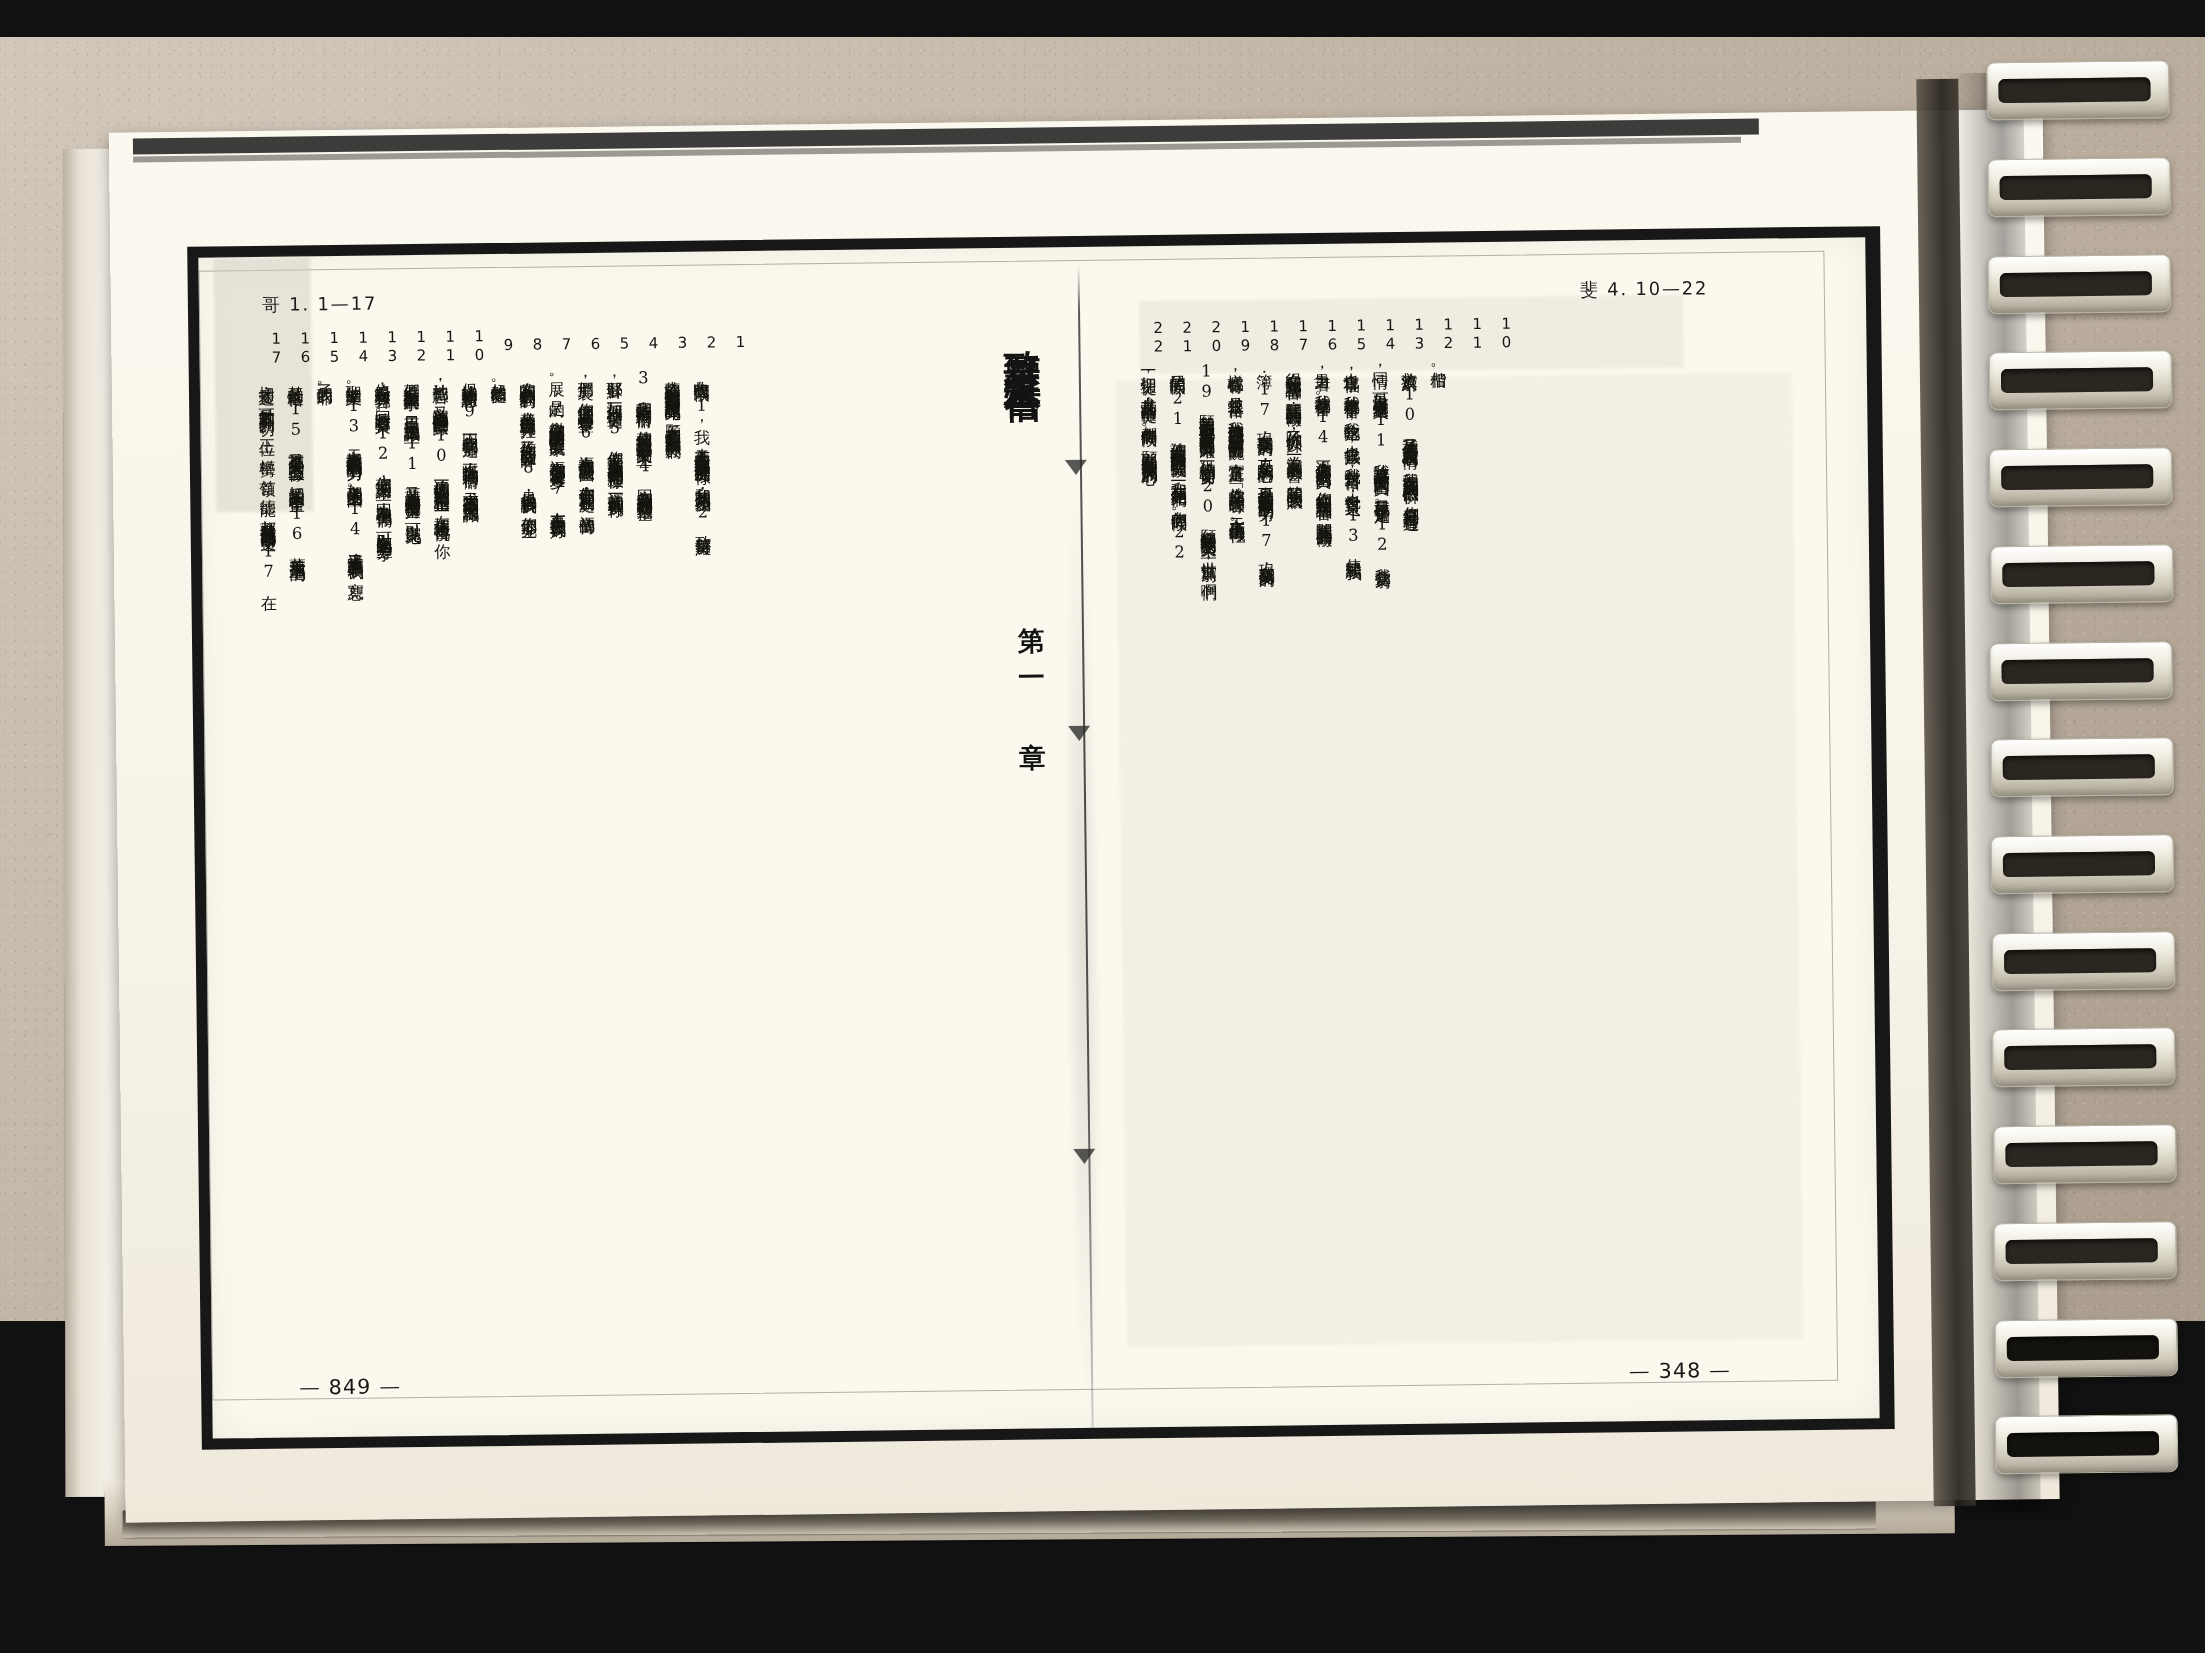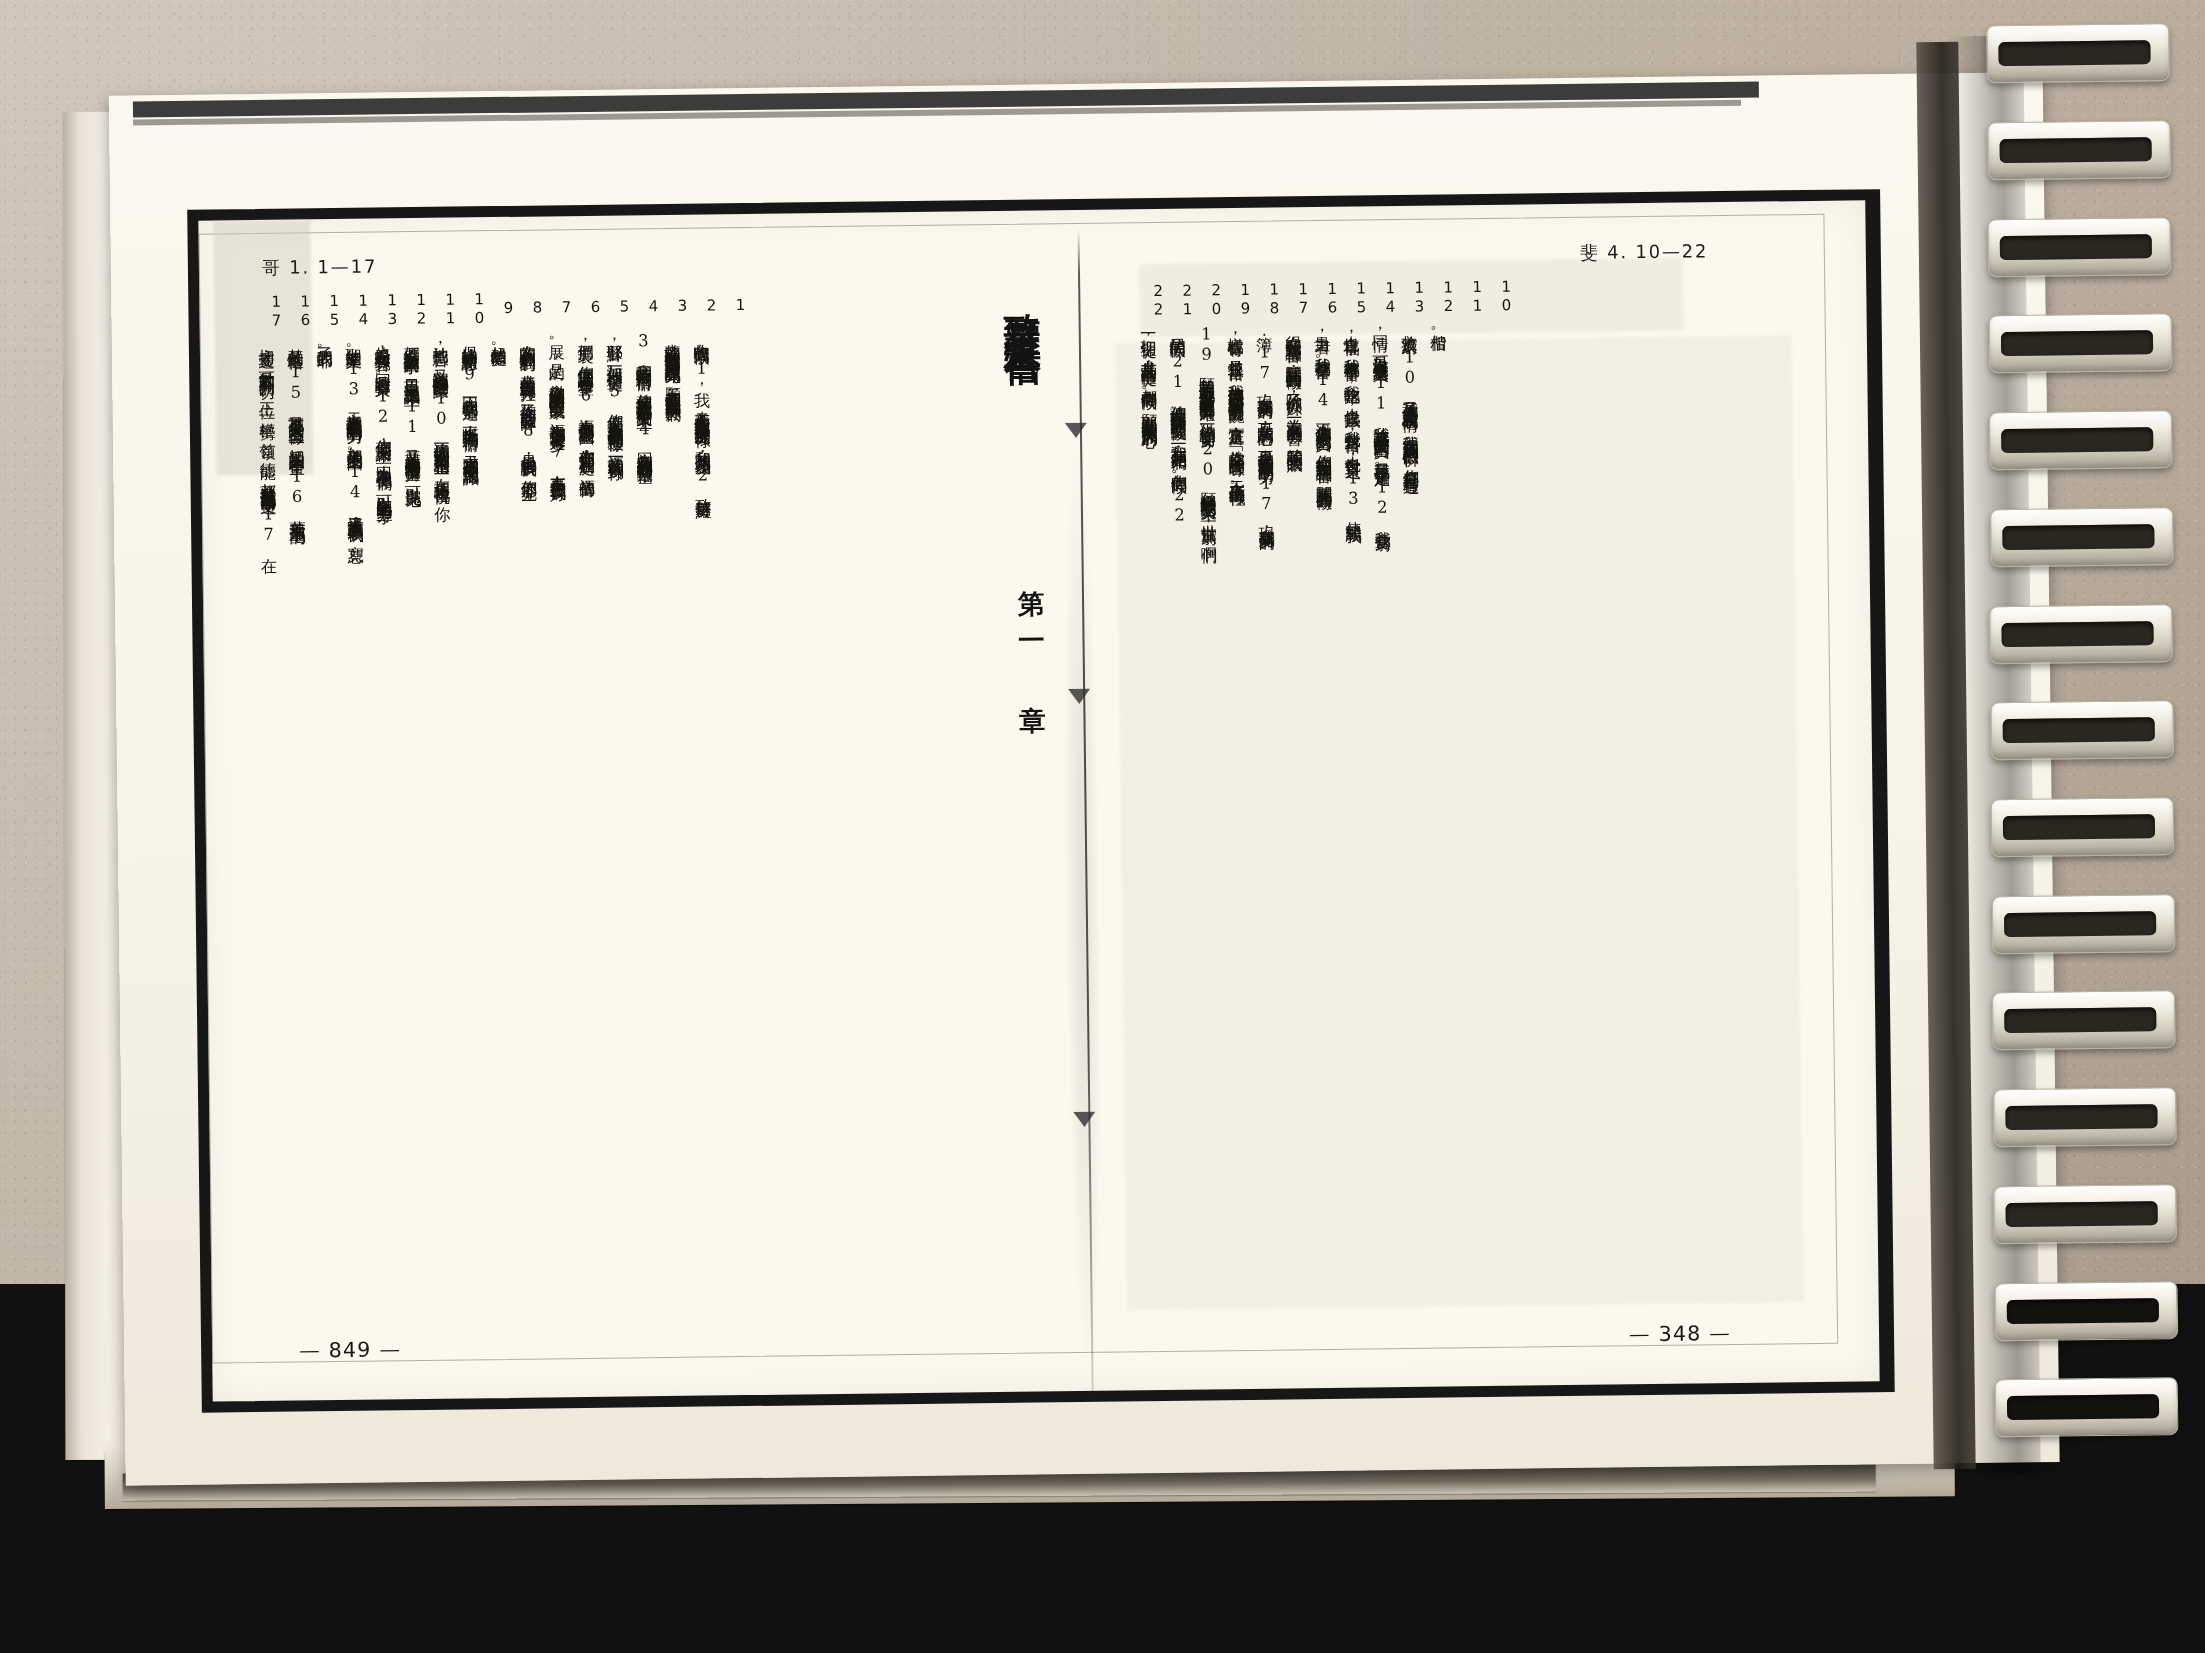--- a/index.html
+++ b/index.html
@@ -15,20 +15,21 @@
   }
 
   
   #scene {
     position: relative;
     width: 2205px;
     height: 1284px;
     background:
       radial-gradient(circle at 12% 8%, rgba(255,255,255,0.10), rgba(0,0,0,0) 55%),
       linear-gradient(135deg, #cdc2b4 0%, #c3b7a8 35%, #b8ab9c 70%, #aa9d8e 100%);
+    margin-top: 37px;
   }
   
   #scene::before {
     content: "";
     position: absolute;
     inset: 0;
     background-image:
       radial-gradient(rgba(90,70,55,0.28) 0.7px, rgba(0,0,0,0) 1px),
       radial-gradient(rgba(255,250,240,0.35) 0.6px, rgba(0,0,0,0) 0.8px),
       radial-gradient(rgba(120,100,80,0.18) 1.2px, rgba(0,0,0,0) 1.5px);

